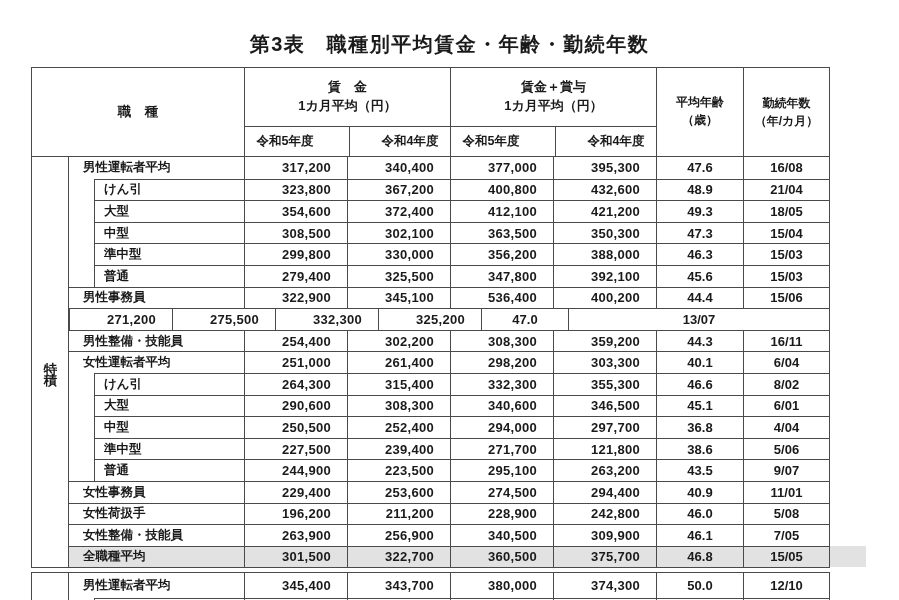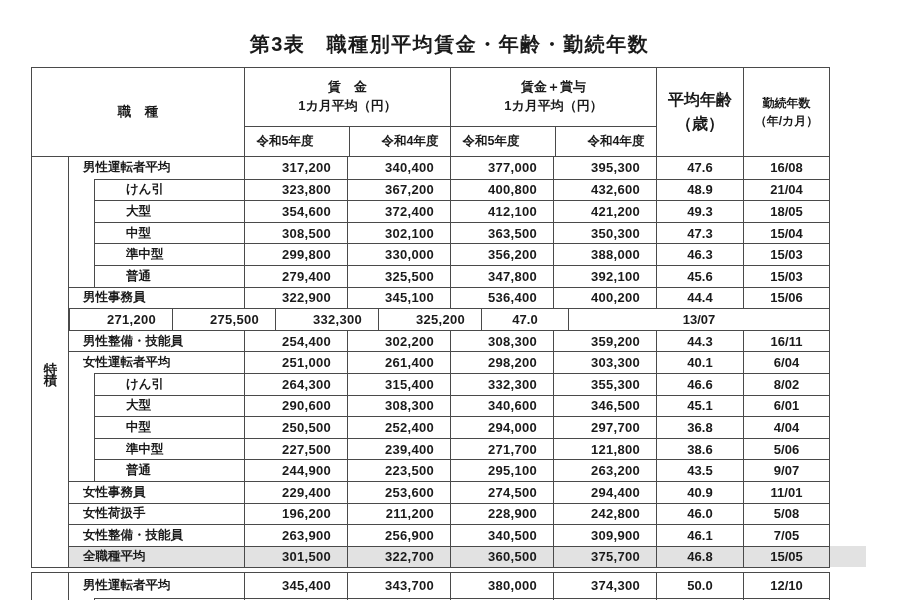--- a/index.html
+++ b/index.html
@@ -22,40 +22,40 @@
   .sec2 { margin-top:4px; }
 
   
   .hdr { display:flex; height:89px; border-bottom:1px solid var(--line); font-weight:bold; }
   .h-occ { width:212px; display:flex; align-items:center; justify-content:center; font-size:13.5px; }
   .h-grp { width:206px; border-left:1px solid var(--line); display:flex; flex-direction:column; }
   .h-top { height:58px; display:flex; flex-direction:column; align-items:center; justify-content:center; font-size:13px; line-height:1.45; }
   .h-years { flex:1; display:flex; border-top:1px solid var(--line);gap:24px; }
   .h-year { flex:1; display:flex; align-items:center; justify-content:center; font-size:12.5px; }
   .h-year.bl { border-left:1px solid var(--line);padding-left:20px; }
-  .h-age { width:87px; border-left:1px solid var(--line); display:flex; flex-direction:column; align-items:center; justify-content:center; font-size:16px; line-height:1.5; }
+  .h-age { width:87px; border-left:1px solid var(--line); display:flex; flex-direction:column; align-items:center; justify-content:center; font-size:12px; line-height:1.5;font-family:Liberation Mono, monospace; }
   .h-tenure { flex:1; border-left:1px solid var(--line); display:flex; flex-direction:column; align-items:center; justify-content:center; font-size:12px; line-height:1.5; }
 
   
   .body { display:flex; }
   .grp-col { width:37px; border-right:1px solid var(--line); display:flex; align-items:center; justify-content:center; font-size:13.5px; font-weight:bold; }
   .grp-col span { writing-mode:vertical-lr; text-orientation:upright; letter-spacing:11px; }
   .rows { flex:1; display:flex; flex-direction:column; }
   .row { display:flex; height:21.6px; }
   .sec2 .row { height:25px; }
   .sec2 .row.partial { height:14px; }
   .cell { border-top:1px solid var(--line); display:flex; align-items:center; font-weight:bold; }
   .row.first .cell { border-top:none; }
   .occ { width:175px; font-size:12.5px; }
   .occ-label { padding-left:14px; }
   .row.sub .occ { border-top:none; }
   .indent-box {
     margin-left:25px; flex:1; height:100%;
     border-left:1px solid var(--line); border-top:1px solid var(--line);
-    display:flex; align-items:center; padding-left:31px;
+    display:flex; align-items:center; padding-left:9px;
   }
   .num { width:103px; border-left:1px solid var(--line); justify-content:flex-end; padding-right:16px; font-size:13px; letter-spacing:0.3px; }
   .age { width:87px; border-left:1px solid var(--line); justify-content:center; font-size:13px; }
   .tenure { flex:1; border-left:1px solid var(--line); justify-content:center; font-size:13px; }
   .row.shaded .cell, .row.shaded .indent-box { background:var(--hl,#e2e2e2); }
   .gray-ext { position:absolute; left:830px; top:546px; width:36px; height:21px; background:var(--hl,#e2e2e2); }
 </style>
 </head>
 <body>
 

